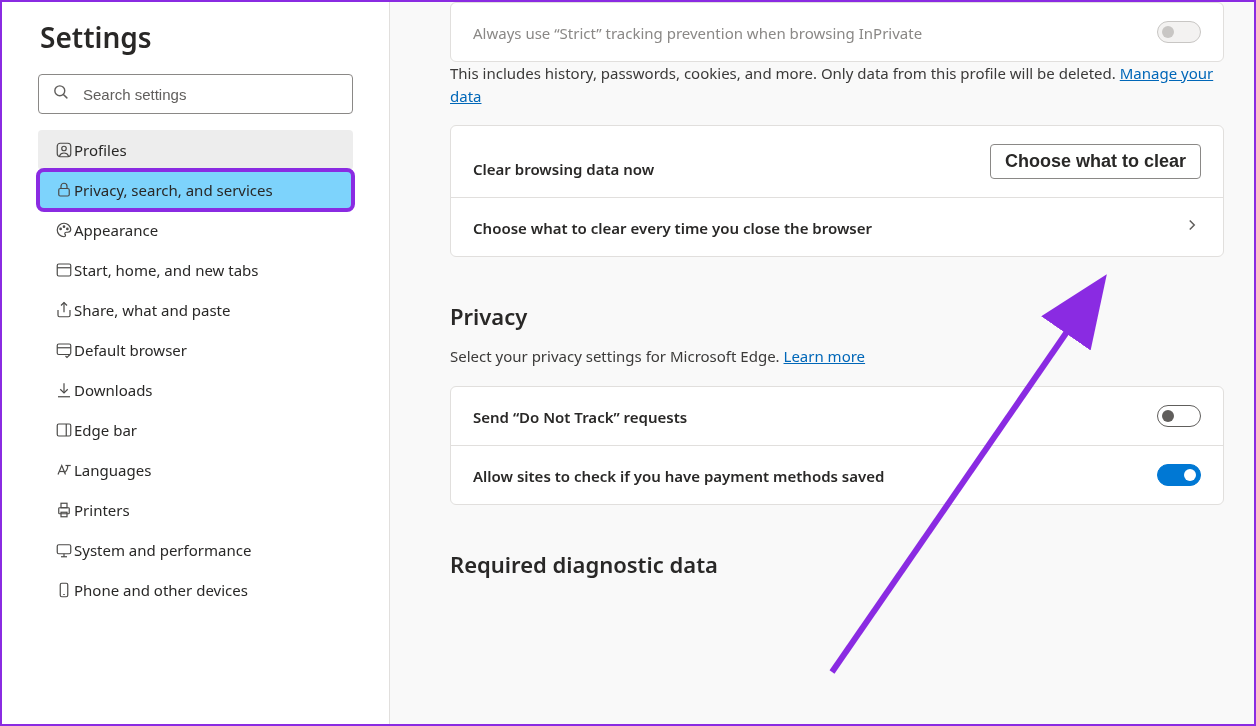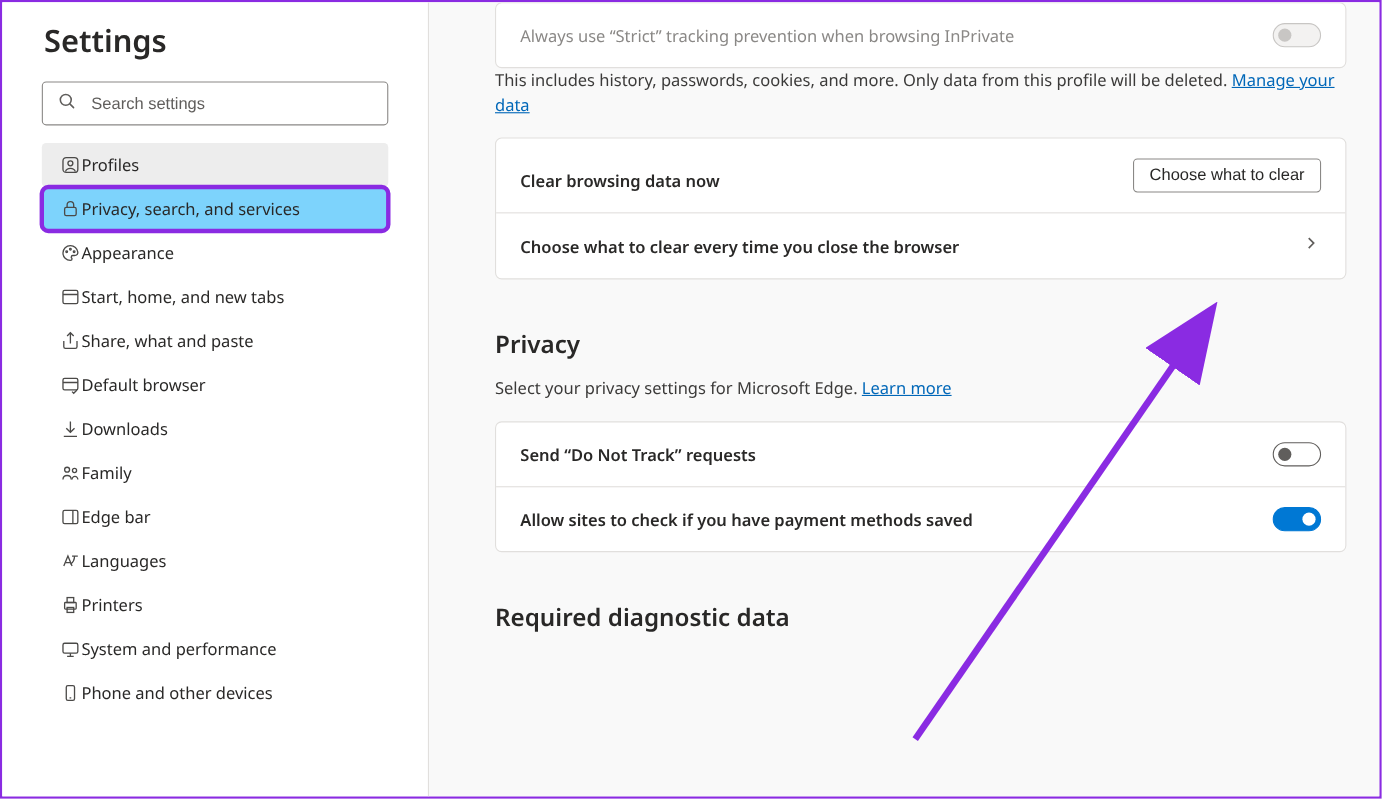--- a/index.html
+++ b/index.html
@@ -145,27 +145,28 @@
     color: #3b3a39;
     line-height: 1.5;
     margin-bottom: 18px;
   }
   a.link {
     color: #0067b8;
     text-decoration: underline;
     cursor: pointer;
   }
   .btn {
-    font-size: 15px;
+    font-size: 18px;
     padding: 6px 14px;
     border: 1px solid #8a8886;
     background: #fff;
     border-radius: 4px;
     cursor: pointer;
     color: #292827;
+    font-weight: bold;
   }
   .chevron {
     color: #605e5c;
   }
 
   
   .annotation-arrow {
     position: absolute;
     pointer-events: none;
     z-index: 100;
@@ -263,31 +264,20 @@
         <span class="nav-icon">
           <svg width="18" height="18" viewBox="0 0 24 24" fill="none" stroke="currentColor" stroke-width="1.6">
               <line x1="12" y1="3" x2="12" y2="16"></line>
               <polyline points="7 11 12 16 17 11"></polyline>
               <line x1="4" y1="21" x2="20" y2="21"></line>
             </svg>
         </span>
         <span>Downloads</span>
       </li>
 
-      <li class="nav-item">
-        <span class="nav-icon">
-          <svg width="18" height="18" viewBox="0 0 24 24" fill="none" stroke="currentColor" stroke-width="1.6">
-              <circle cx="8" cy="8" r="3"></circle>
-              <circle cx="17" cy="9" r="2.5"></circle>
-              <path d="M3 20c0-3 2-5 5-5s5 2 5 5"></path>
-              <path d="M14 20c0-2 1.5-4 3.5-4S21 18 21 20"></path>
-            </svg>
-        </span>
-        <span>Family</span>
-      </li>
 
       <li class="nav-item">
         <span class="nav-icon">
           <svg width="18" height="18" viewBox="0 0 24 24" fill="none" stroke="currentColor" stroke-width="1.6">
               <rect x="3" y="4" width="18" height="16" rx="2"></rect>
               <line x1="15" y1="4" x2="15" y2="20"></line>
             </svg>
         </span>
         <span>Edge bar</span>
       </li>

